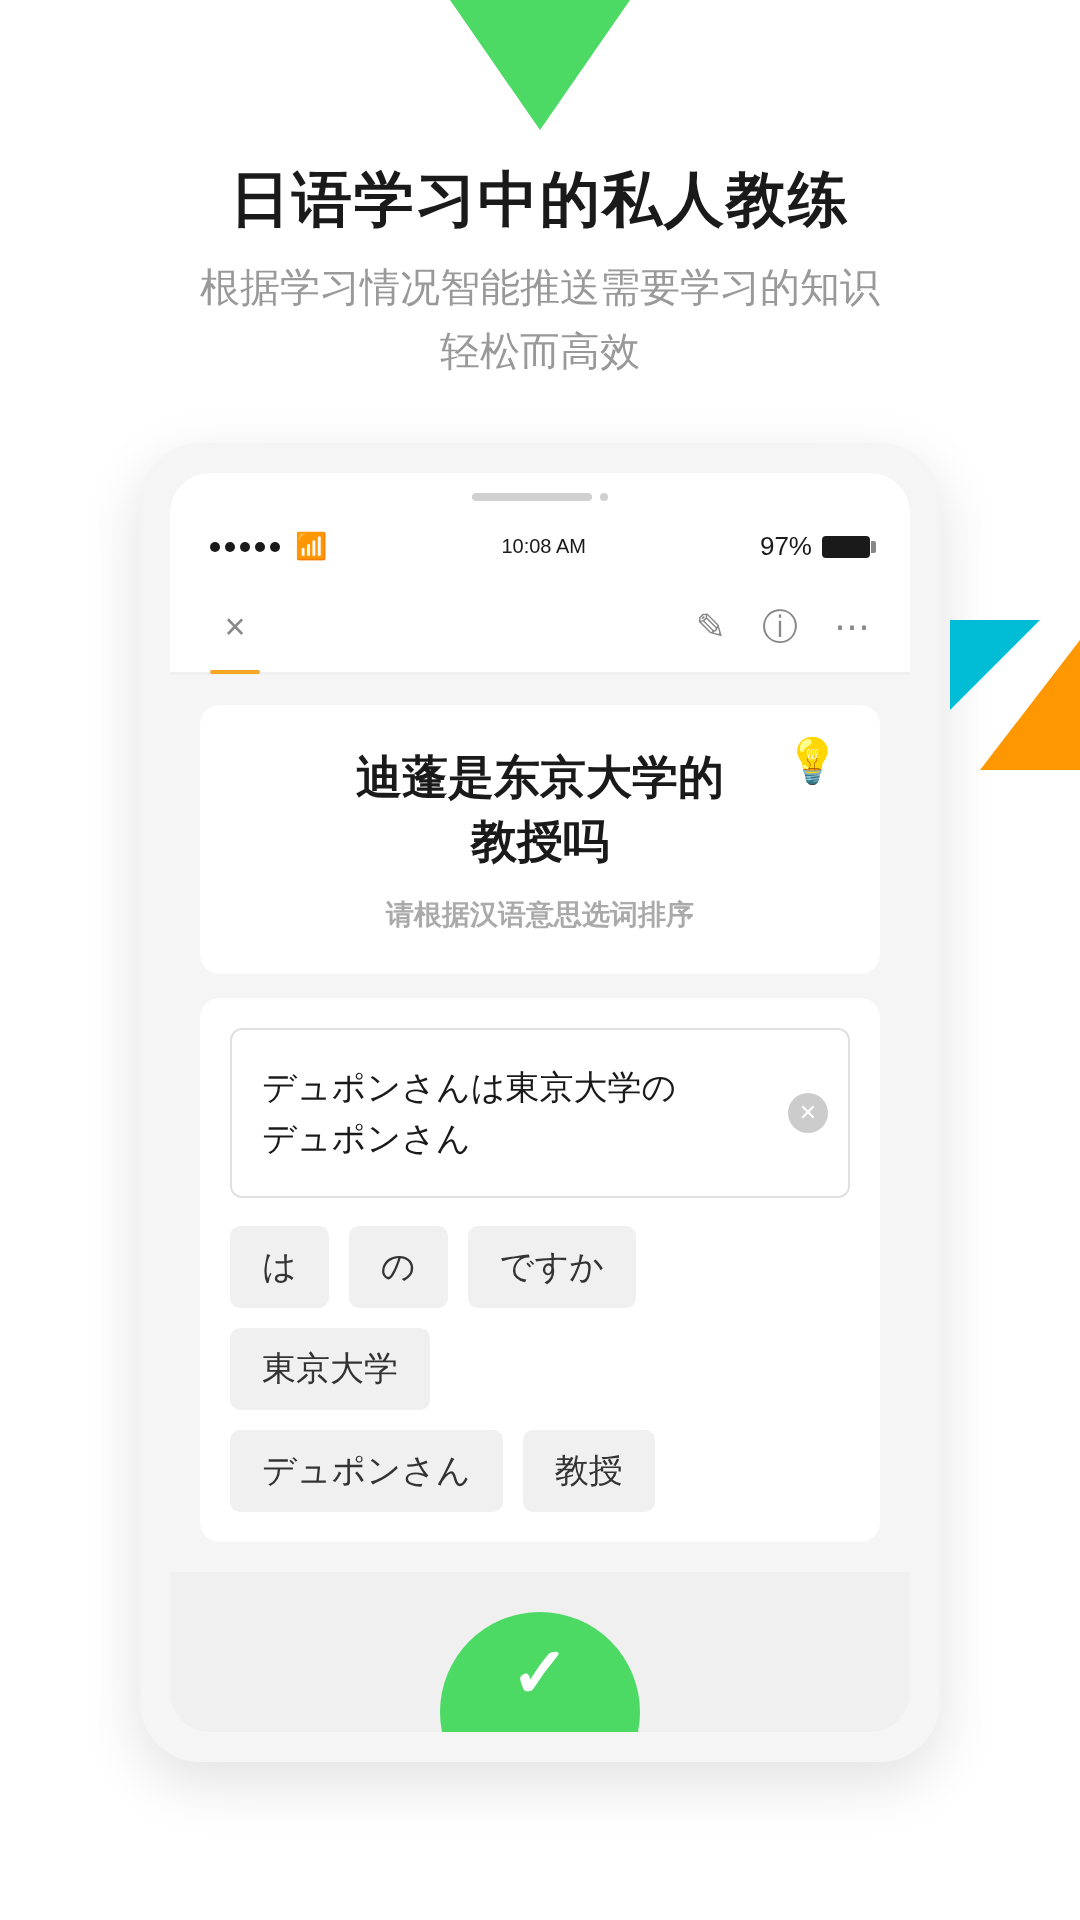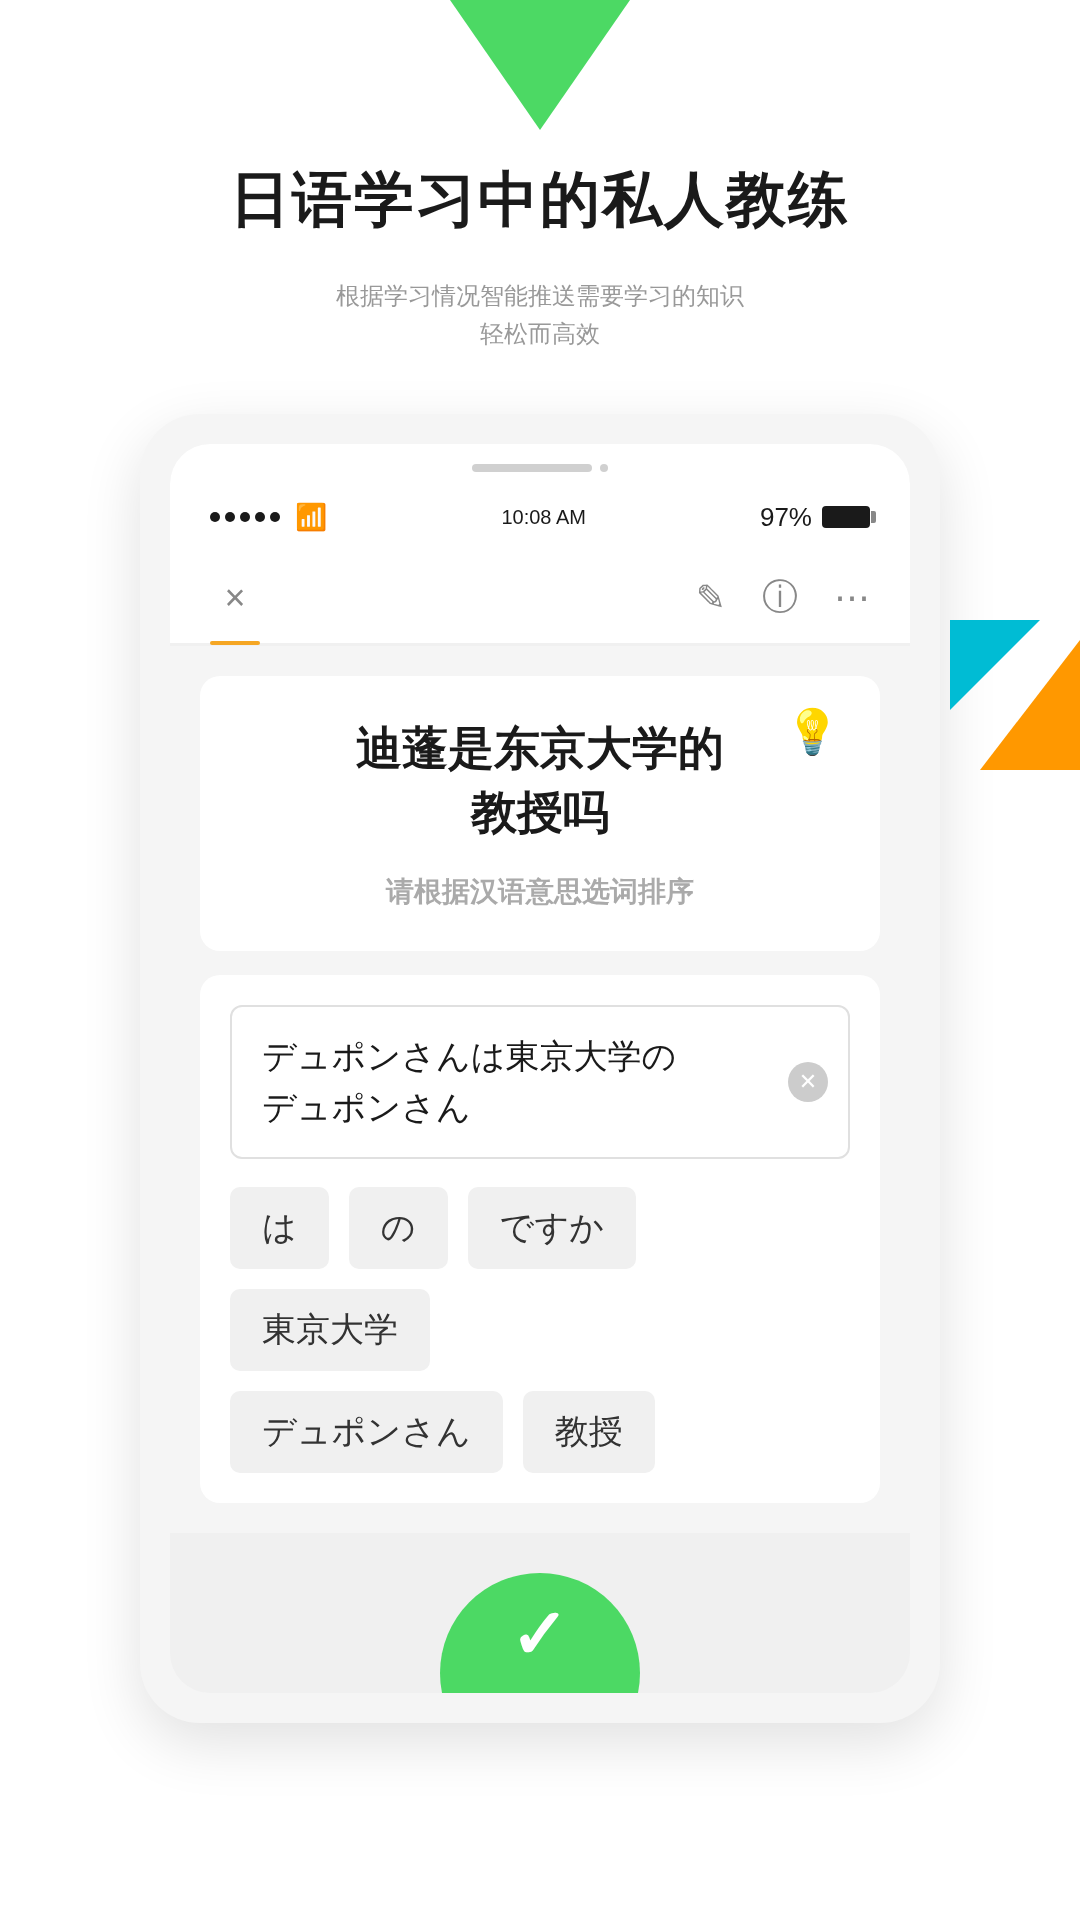--- a/index.html
+++ b/index.html
@@ -65,26 +65,26 @@
       display: flex;
       flex-direction: column;
       align-items: center;
     }
 
     .main-title {
       font-size: 60px;
       font-weight: 700;
       color: #1a1a1a;
       text-align: center;
-      margin-bottom: 36px;
+      margin-bottom: 14px;
       letter-spacing: 2px;
     }
 
     .subtitle {
-      font-size: 24px;
+      font-size: 40px;
       color: #999999;
       text-align: center;
       line-height: 1.6;
       margin-bottom: 60px;
     }
 
     
     .phone-mockup {
       width: 800px;
       background: #f5f5f5;
@@ -261,41 +261,41 @@
       right: 40px;
       font-size: 44px;
     }
 
     .question-text {
       font-size: 46px;
       font-weight: 700;
       color: #1a1a1a;
       text-align: center;
       line-height: 1.4;
-      margin-bottom: 28px;
+      margin-bottom: 22px;
     }
 
     .question-hint {
       font-size: 28px;
       color: #aaaaaa;
       text-align: center;
       font-weight: bold;
     }
 
     
     .answer-card {
       background: #ffffff;
       border-radius: 20px;
       padding: 30px;
     }
 
     .answer-input-area {
       border: 2px solid #e0e0e0;
       border-radius: 12px;
-      padding: 24px 30px;
+      padding: 32px 30px;
       margin-bottom: 28px;
       position: relative;
       min-height: 120px;
     }
 
     .answer-text {
       font-size: 34px;
       color: #1a1a1a;
       line-height: 1.5;
       padding-right: 50px;

